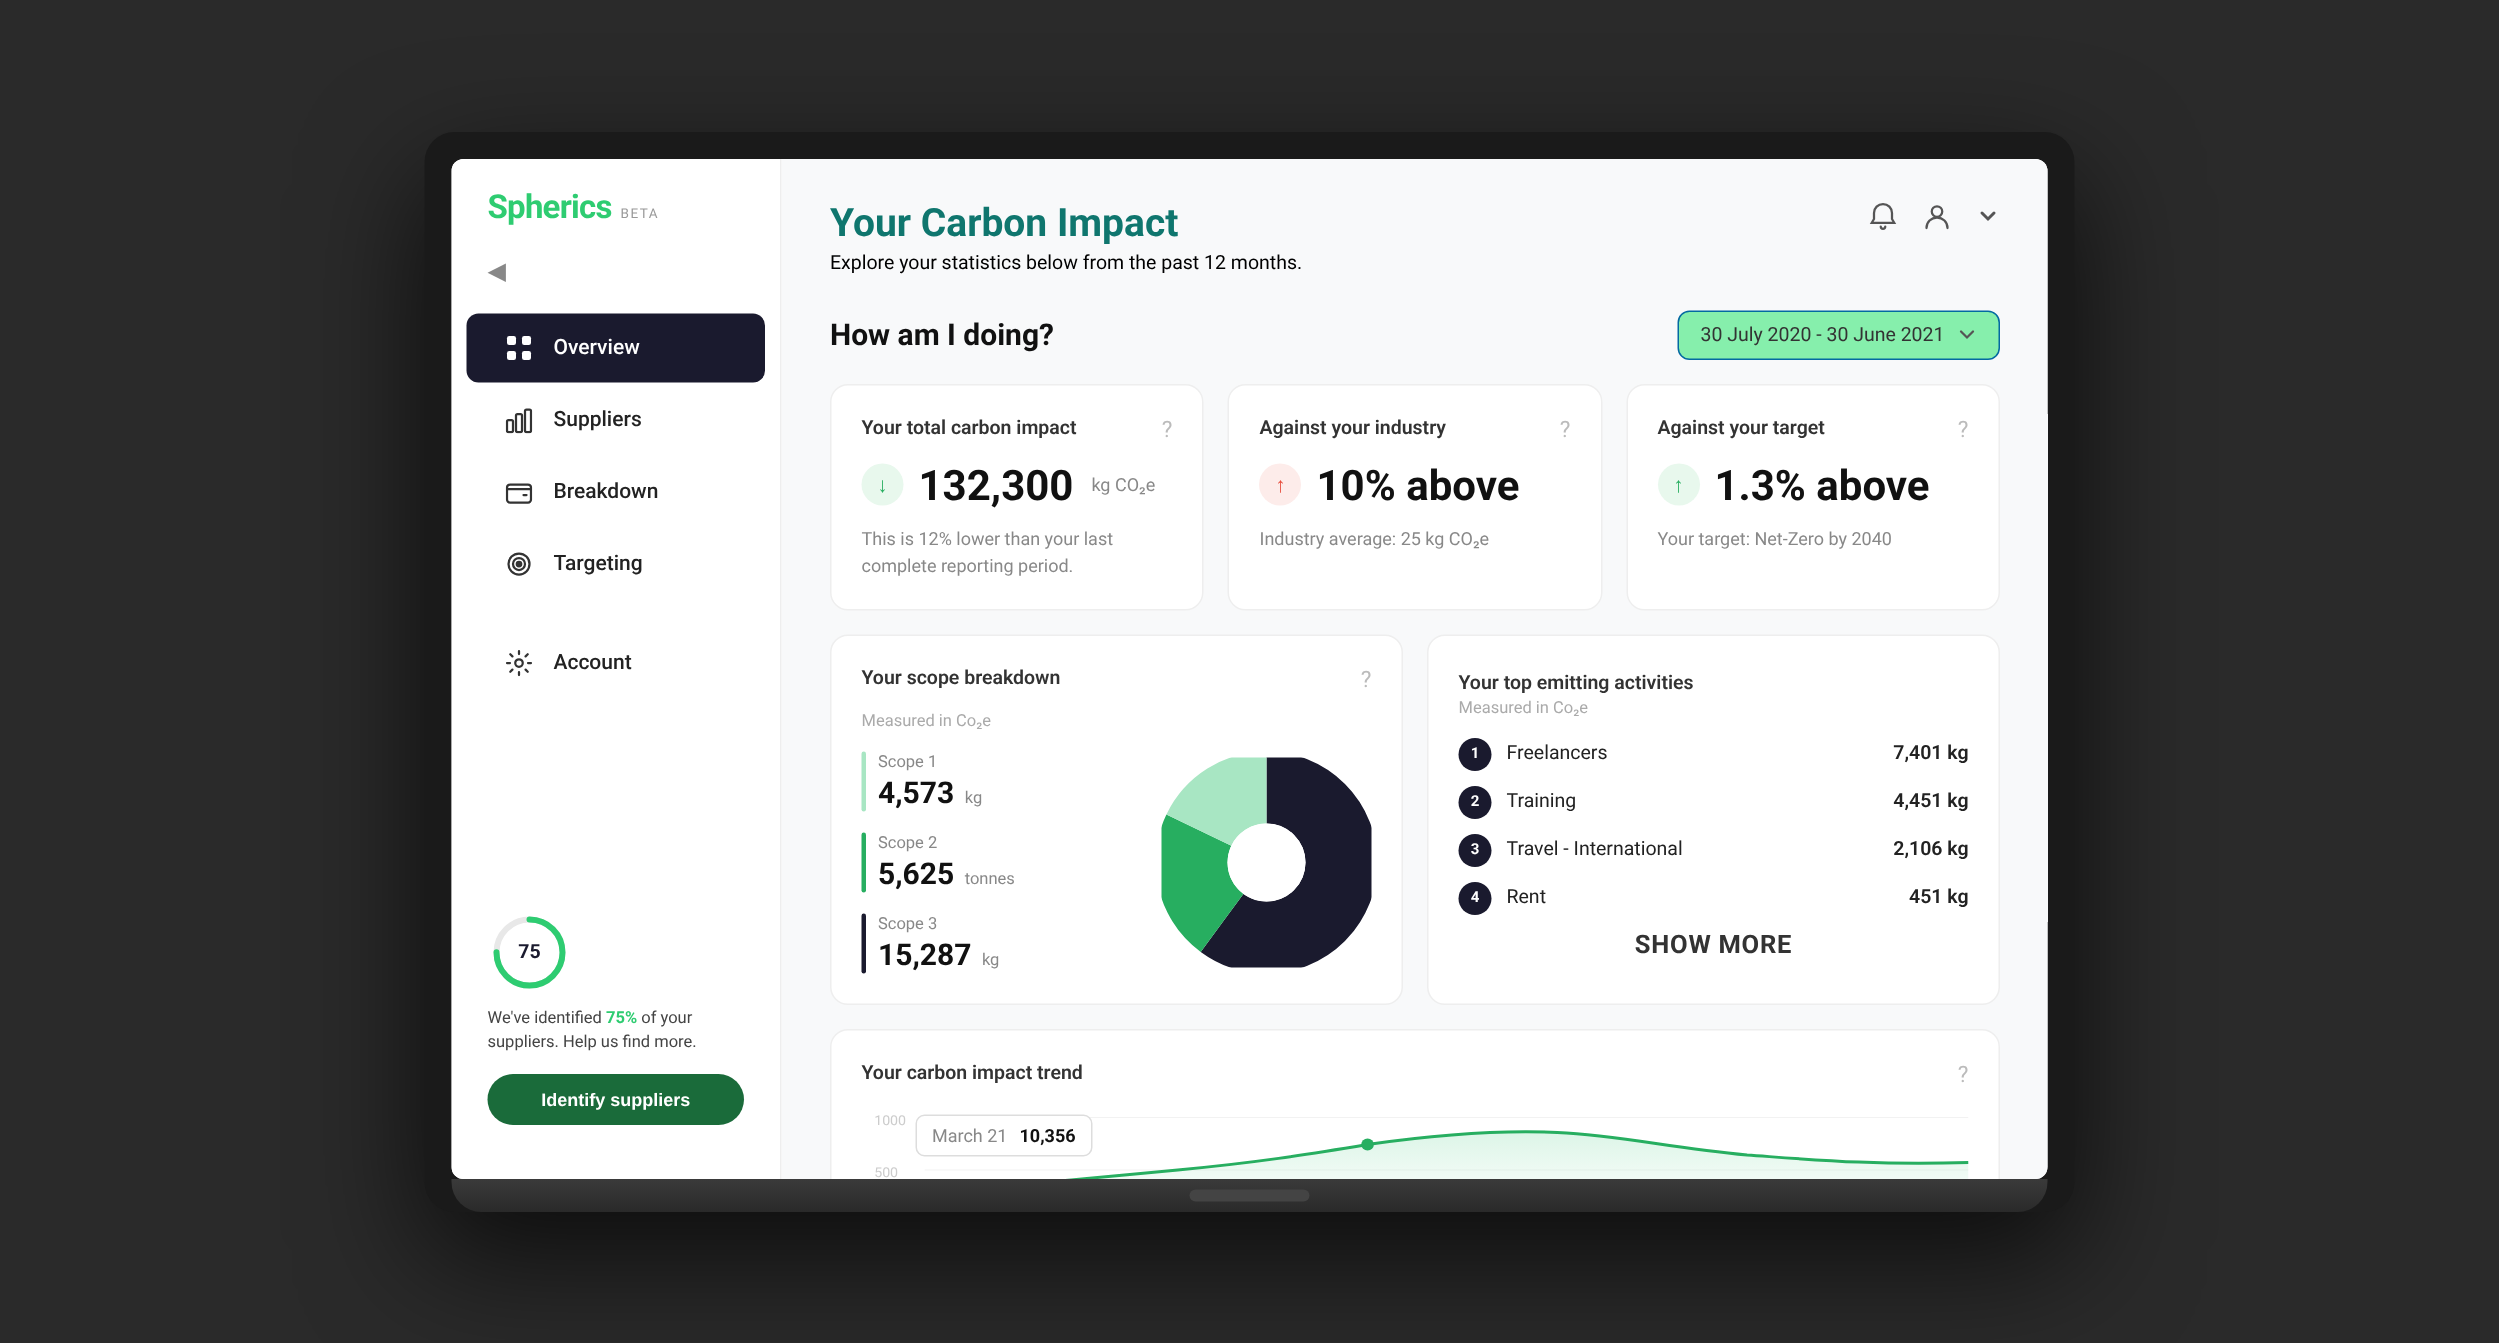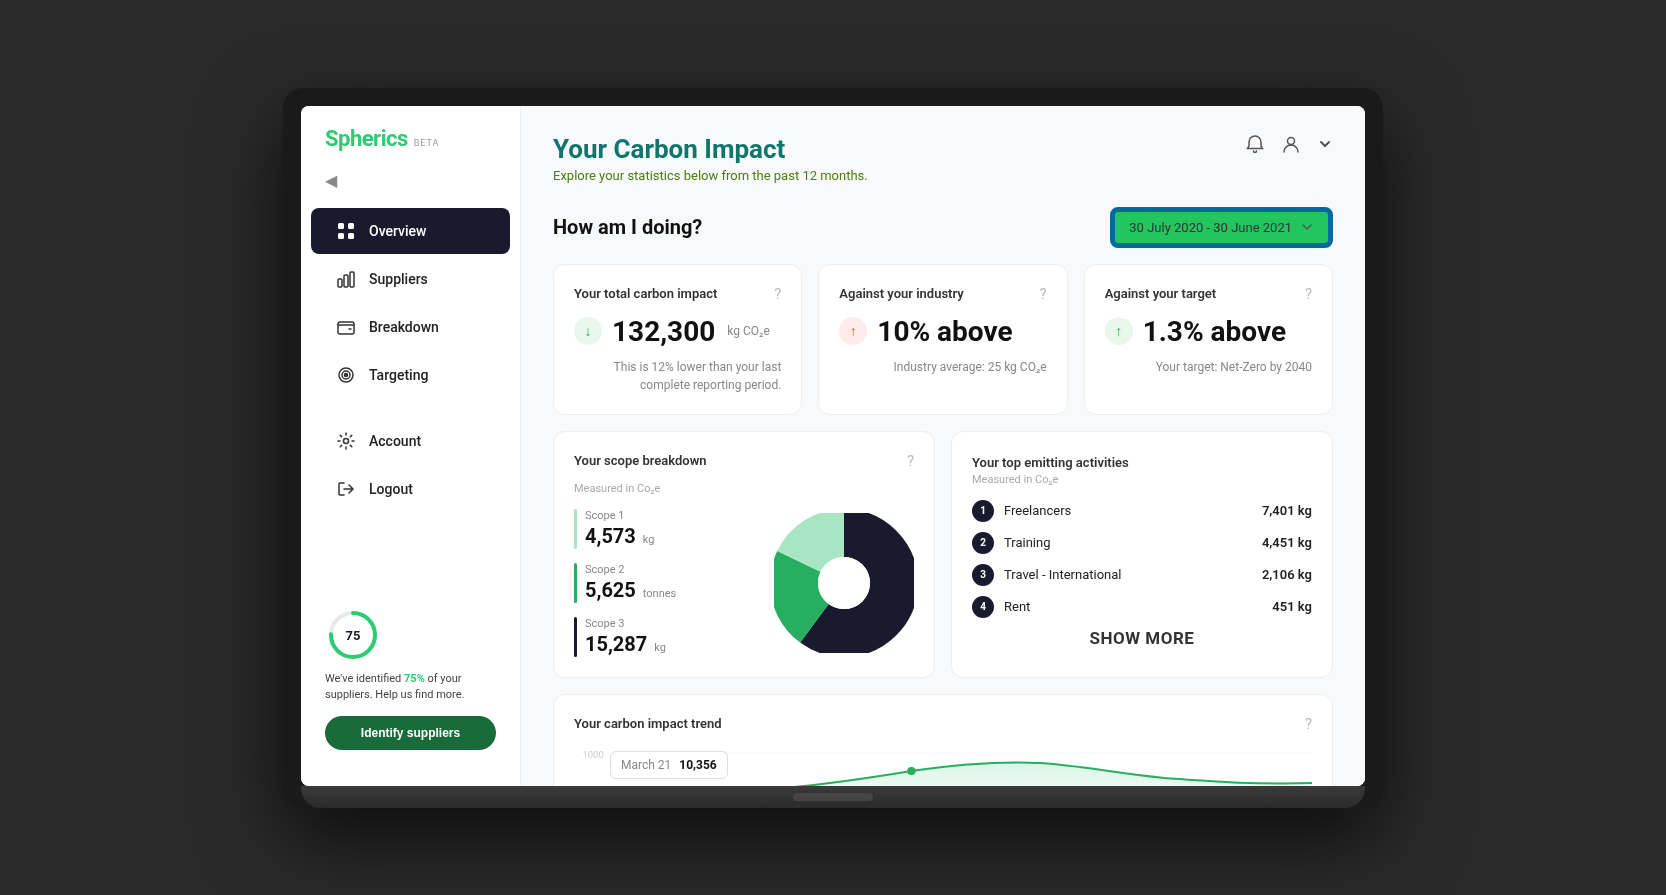--- a/index.html
+++ b/index.html
@@ -181,21 +181,21 @@
       margin-bottom: 24px;
     }
     .page-header-left {}
     .page-title {
       font-size: 26px;
       font-weight: 700;
       color: #0f766e;
     }
     .page-subtitle {
       font-size: 13px;
-      color: #4d7c0f;
+      color: #000000;
       margin-top: 4px;
     }
     .header-icons {
       display: flex;
       align-items: center;
       gap: 16px;
       color: #555;
       font-size: 18px;
     }
     .section-header {
@@ -206,24 +206,24 @@
     }
     .section-title {
       font-size: 20px;
       font-weight: 700;
       color: #111;
     }
     .date-picker {
       display: flex;
       align-items: center;
       gap: 8px;
-      border: 5px solid #0369a1;
+      border: 1px solid #0369a1;
       border-radius: 8px;
       padding: 8px 14px;
-      background: #22c55e;
+      background: #86efac;
       cursor: pointer;
       font-size: 13px;
       color: #333;
     }
     
     .cards-row {
       display: grid;
       grid-template-columns: 1fr 1fr 1fr;
       gap: 16px;
       margin-bottom: 16px;
@@ -274,21 +274,20 @@
     }
     .metric-unit {
       font-size: 12px;
       color: #888;
       margin-left: 2px;
     }
     .metric-desc {
       font-size: 12px;
       color: #888;
       line-height: 1.5;
-      text-align: right;
     }
     
     .bottom-row {
       display: grid;
       grid-template-columns: 1fr 1fr;
       gap: 16px;
       margin-bottom: 16px;
     }
     .scope-card {
       background: #fff;
@@ -504,29 +503,20 @@
         <div class="nav-item">
           <span class="nav-icon">
             <svg width="18" height="18" viewBox="0 0 18 18" fill="none" stroke="currentColor" stroke-width="1.5">
               <circle cx="9" cy="9" r="2.5"></circle>
               <path d="M9 1v2M9 15v2M1 9h2M15 9h2M3.2 3.2l1.4 1.4M13.4 13.4l1.4 1.4M3.2 14.8l1.4-1.4M13.4 4.6l1.4-1.4" stroke-linecap="round"></path>
             </svg>
           </span>
           <span class="nav-label">Account</span>
         </div>
 
-        <div class="nav-item">
-          <span class="nav-icon">
-            <svg width="18" height="18" viewBox="0 0 18 18" fill="none" stroke="currentColor" stroke-width="1.5" stroke-linecap="round">
-              <path d="M7 3H3a1 1 0 00-1 1v10a1 1 0 001 1h4"></path>
-              <path d="M12 13l4-4-4-4M16 9H7"></path>
-            </svg>
-          </span>
-          <span class="nav-label">Logout</span>
-        </div>
       </nav>
 
       <div class="sidebar-bottom">
         <div class="supplier-widget">
           <div class="circle-progress">
             <svg viewBox="0 0 56 56">
               <circle class="circle-bg" cx="28" cy="28" r="22"></circle>
               <circle class="circle-fill" cx="28" cy="28" r="22"></circle>
             </svg>
             <div class="circle-label">75</div>

